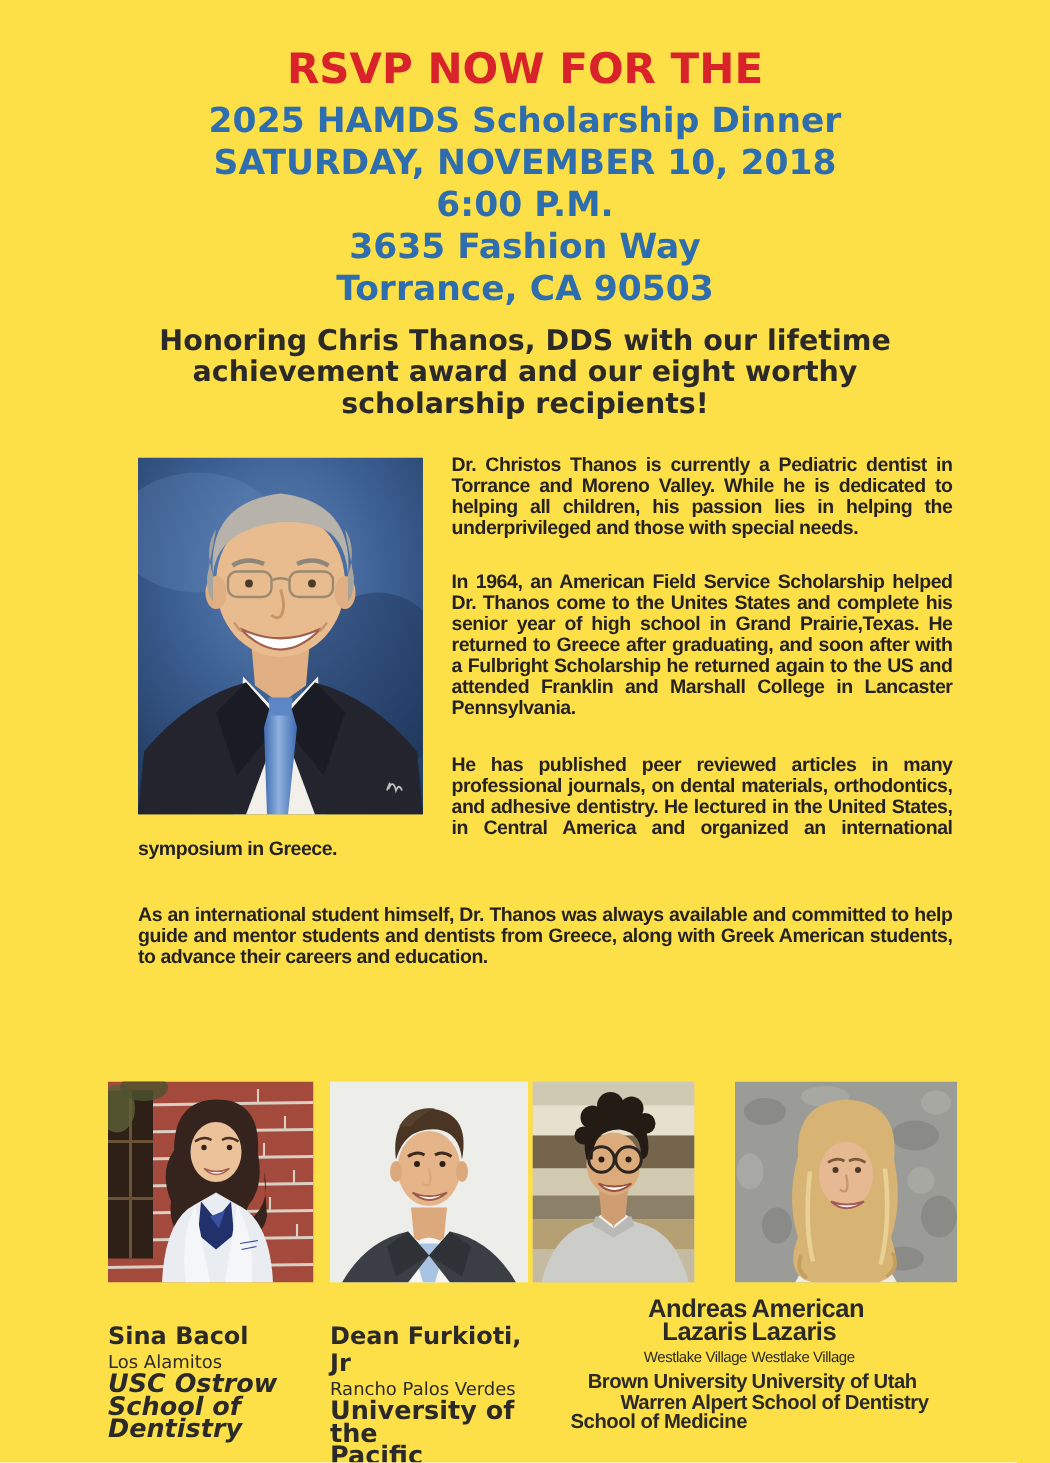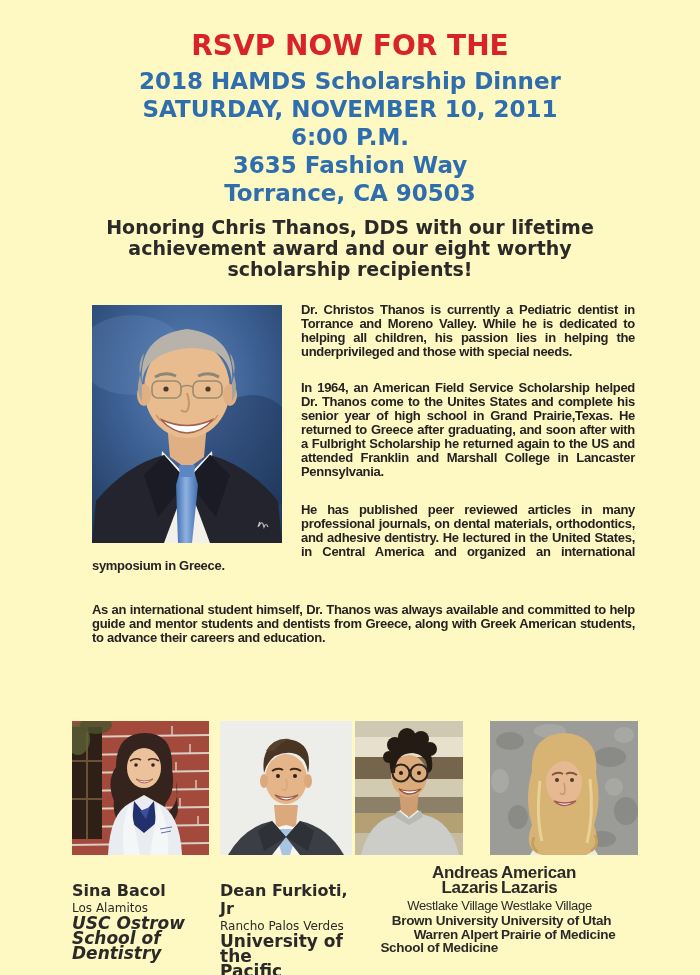--- a/index.html
+++ b/index.html
@@ -1,19 +1,19 @@
 <!DOCTYPE html>
 <html><head>
 <meta charset="utf-8">
 <style>
   html,body{margin:0;padding:0;background:#ffffff;}
   .page{
     position:relative;
     width:700px;height:975px;
-    background:#fef9c3;
+    background:#fde047;
     overflow:hidden;
     font-family:"Liberation Sans",sans-serif;
     color:#262223;
   }
   
   .rsvp{
     margin:31px 0 6px 0;
     text-align:center;
     font-family:"DejaVu Sans",sans-serif;
     font-weight:bold;
@@ -85,36 +85,36 @@
     font-family:"DejaVu Sans",sans-serif;font-weight:bold;
     font-size:17px;line-height:15px;white-space:pre-line;color:#2b2a28;margin-top:1px;
   }
   .cap-wide .r-school.italic{font-style:italic;}
   .cap-narrow .r-name{
     font-family:"Liberation Sans",sans-serif;font-weight:bold;letter-spacing:-0.3px;
     font-size:17px;line-height:15px;padding-top:3px;white-space:pre-line;color:#2b2a28;
   }
   .cap-narrow .r-city{
     font-family:"Liberation Sans",sans-serif;letter-spacing:-0.3px;
-    font-size:13px;line-height:13px;color:#2b2a28;margin-top:4px;
+    font-size:10px;line-height:13px;color:#2b2a28;margin-top:4px;
   }
   .cap-narrow .r-school{
     font-family:"Liberation Sans",sans-serif;font-weight:bold;letter-spacing:-0.3px;
     font-size:13.5px;line-height:13.5px;white-space:pre-line;color:#2b2a28;margin-top:2px;
   }
 </style>
 </head>
 <body>
 
 <div class="page">
 
   <div class="rsvp">RSVP NOW FOR THE</div>
   <div>
-    <div class="event-line">2018 HAMDS Scholarship Dinner</div>
-    <div class="event-line">SATURDAY, NOVEMBER 10, 2011</div>
+    <div class="event-line">2025 HAMDS Scholarship Dinner</div>
+    <div class="event-line">SATURDAY, NOVEMBER 10, 2018</div>
     <div class="event-line">6:00 P.M.</div>
     <div class="event-line">3635 Fashion Way</div>
     <div class="event-line">Torrance, CA 90503</div>
   </div>
 
   <div class="honoring">Honoring Chris Thanos, DDS with our lifetime
 achievement award and our eight worthy
 scholarship recipients!</div>
 
   <div class="bio">
@@ -352,17 +352,17 @@
       <div class="r-school">Brown University
 Warren Alpert
 School of Medicine</div>
     </div>
 
     <div class="caption c-evangelia cap-narrow">
       <div class="r-name">American
 Lazaris</div>
       <div class="r-city">Westlake Village</div>
       <div class="r-school">University of Utah
-Prairie of Medicine</div>
+School of Dentistry</div>
     </div>
   </div>
 
 </div>
 
 </body></html>

